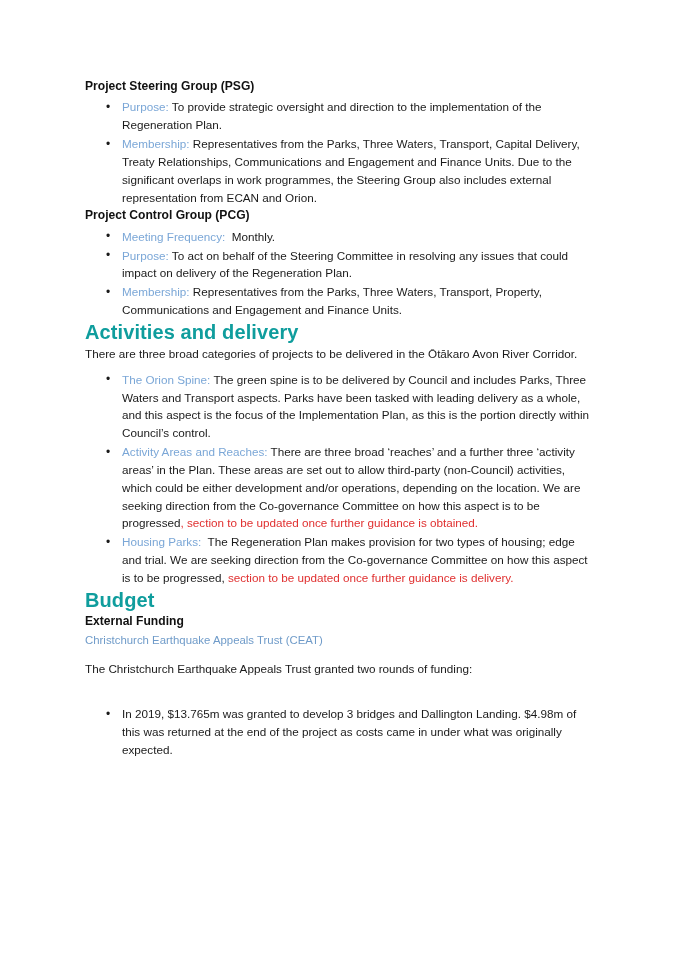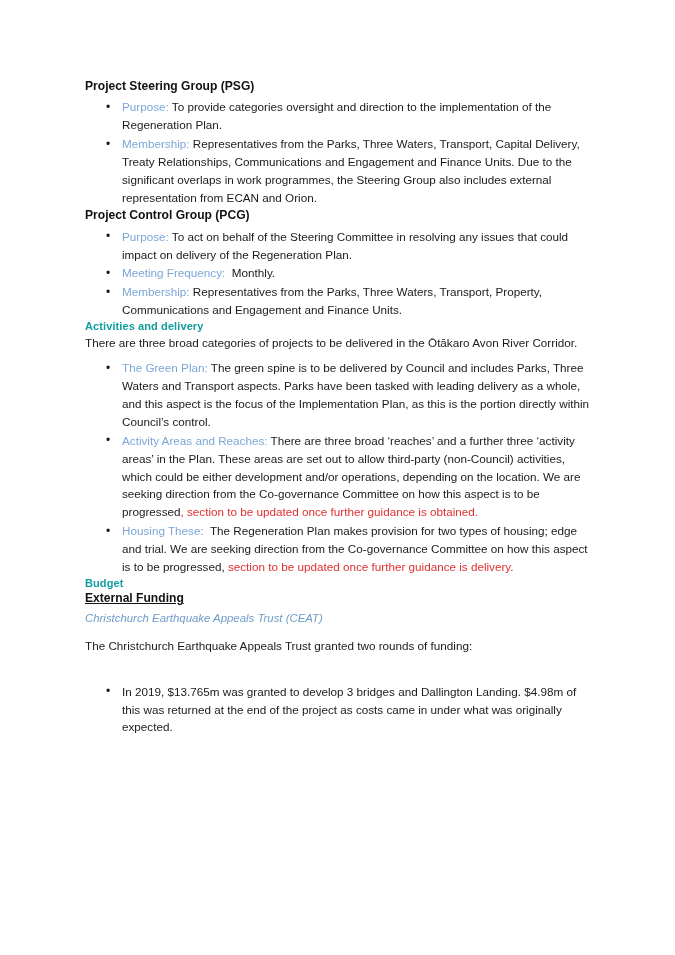--- a/index.html
+++ b/index.html
@@ -21,47 +21,46 @@
     background: #ffffff;
     box-sizing: border-box;
     padding: 78px 80px 0 85px;
   }
   .doc-body {
     width: 510px;
   }
 
   
   h1.section-heading {
-    font-size: 11px;
+    font-size: 20px;
     font-weight: bold;
     color: #0f9d9d;
     margin: 0;
     padding: 0;
     line-height: 1.25;
     letter-spacing: .1px;
   }
   .heading-activities { margin: 20px 0 9px 0; }
   .heading-budget     { margin: 21px 0 10px 0; }
 
   h2.sub-heading {
     font-size: 12.1px;
     font-weight: bold;
     color: #111111;
     margin: 0 0 4px 0;
     line-height: 1.35;
   }
   .sub-psg   { margin-top: 0;    margin-bottom: 5px; }
   .sub-pcg   { margin-top: 13px; margin-bottom: 5px; }
   .sub-cat   { margin-top: 0;    margin-bottom: 7px; }
-  .sub-ext   { margin-top: 0;    margin-bottom: 8px; text-decoration: underline; }
+  .sub-ext   { margin-top: 0;    margin-bottom: 8px; }
 
   h3.minor-heading {
     font-size: 11.4px;
     font-weight: normal;
-    font-style: italic;
     color: #6f9bc9;
     margin: 0 0 11px 0;
     line-height: 1.35;
   }
 
   
   p.body-text {
     font-size: 11.7px;
     line-height: 1.52;
     color: #1a1a1a;
@@ -113,61 +112,61 @@
 <body>
 
 <div class="page">
   <div class="doc-body">
 
     <h2 class="sub-heading sub-psg">Project Steering Group (PSG)</h2>
 
     <ul class="bullets list-psg">
       <li>
         <span class="label-blue">Purpose:</span>
-        <span>To provide categories oversight and direction to the implementation of the Regeneration Plan.</span>
+        <span>To provide strategic oversight and direction to the implementation of the Regeneration Plan.</span>
       </li>
       <li>
         <span class="label-blue">Membership:</span>
         <span>Representatives from the Parks, Three Waters, Transport, Capital Delivery, Treaty Relationships, Communications and Engagement and Finance Units.  Due to the significant overlaps in work programmes, the Steering Group also includes external representation from ECAN and Orion.</span>
       </li>
     </ul>
 
     <h2 class="sub-heading sub-pcg">Project Control Group (PCG)</h2>
 
     <ul class="bullets list-pcg">
       <li>
+        <span class="label-blue gap">Meeting Frequency:</span>
+        <span>Monthly.</span>
+      </li>
+      <li>
         <span class="label-blue">Purpose:</span>
         <span>To act on behalf of the Steering Committee in resolving any issues that could impact on delivery of the Regeneration Plan.</span>
-      </li>
-      <li>
-        <span class="label-blue gap">Meeting Frequency:</span>
-        <span>Monthly.</span>
       </li>
       <li>
         <span class="label-blue">Membership:</span>
         <span>Representatives from the Parks, Three Waters, Transport, Property, Communications and Engagement and Finance Units.</span>
       </li>
     </ul>
 
     <h1 class="section-heading heading-activities">Activities and delivery</h1>
 
 
     <p class="body-text intro-cats">There are three broad categories of projects to be delivered in the Ōtākaro Avon River Corridor.</p>
 
     <ul class="bullets list-cats">
       <li>
-        <span class="label-blue">The Green Plan:</span>
+        <span class="label-blue">The Orion Spine:</span>
         <span>The green spine is to be delivered by Council and includes Parks, Three Waters and Transport aspects.  Parks have been tasked with leading delivery as a whole, and this aspect is the focus of the Implementation Plan, as this is the portion directly within Council’s control.</span>
       </li>
       <li>
         <span class="label-blue">Activity Areas and Reaches:</span>
         <span>There are three broad ‘reaches’ and a further three ‘activity areas’ in the Plan.  These areas are set out to allow third-party (non-Council) activities, which could be either development and/or operations, depending on the location.  We are seeking direction from the Co-governance Committee on how this aspect is to be progressed</span><span class="ann-red">, section to be updated once further guidance is obtained.</span>
       </li>
       <li>
-        <span class="label-blue gap">Housing These:</span>
+        <span class="label-blue gap">Housing Parks:</span>
         <span>The Regeneration Plan makes provision for two types of housing; edge and trial.  We are seeking direction from the Co-governance Committee on how this aspect is to be progressed,</span><span class="ann-red"> section to be updated once further guidance is delivery.</span>
       </li>
     </ul>
 
     <h1 class="section-heading heading-budget">Budget</h1>
 
     <h2 class="sub-heading sub-ext">External Funding</h2>
 
     <h3 class="minor-heading">Christchurch Earthquake Appeals Trust (CEAT)</h3>
 

